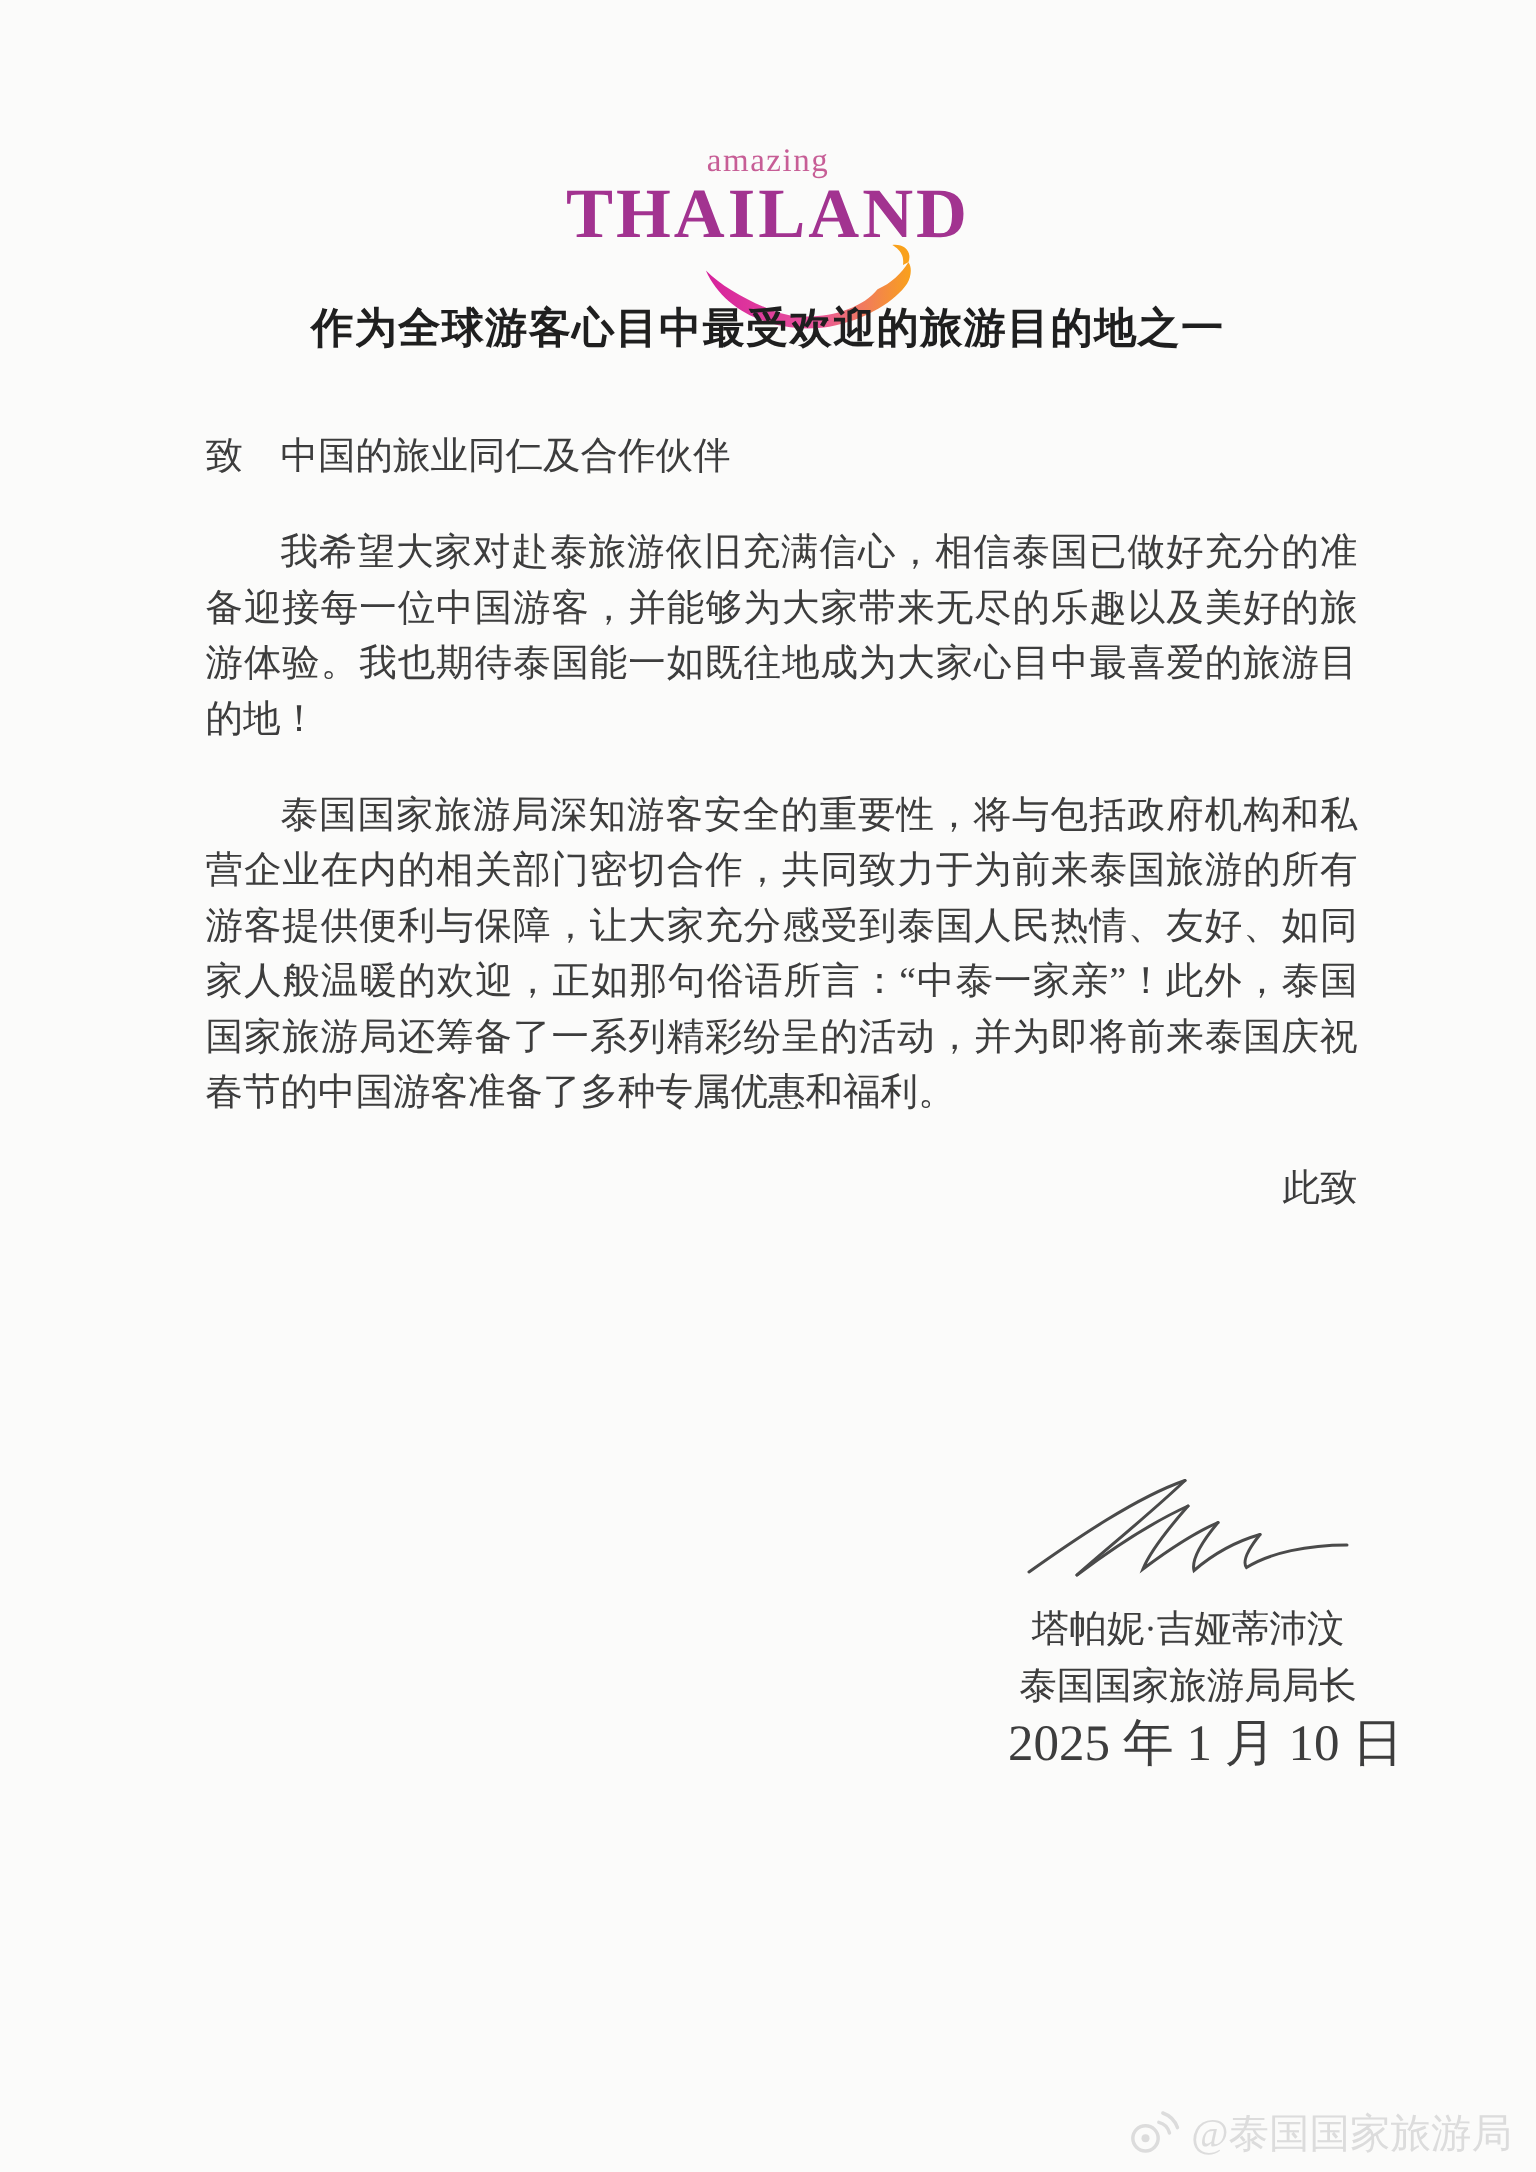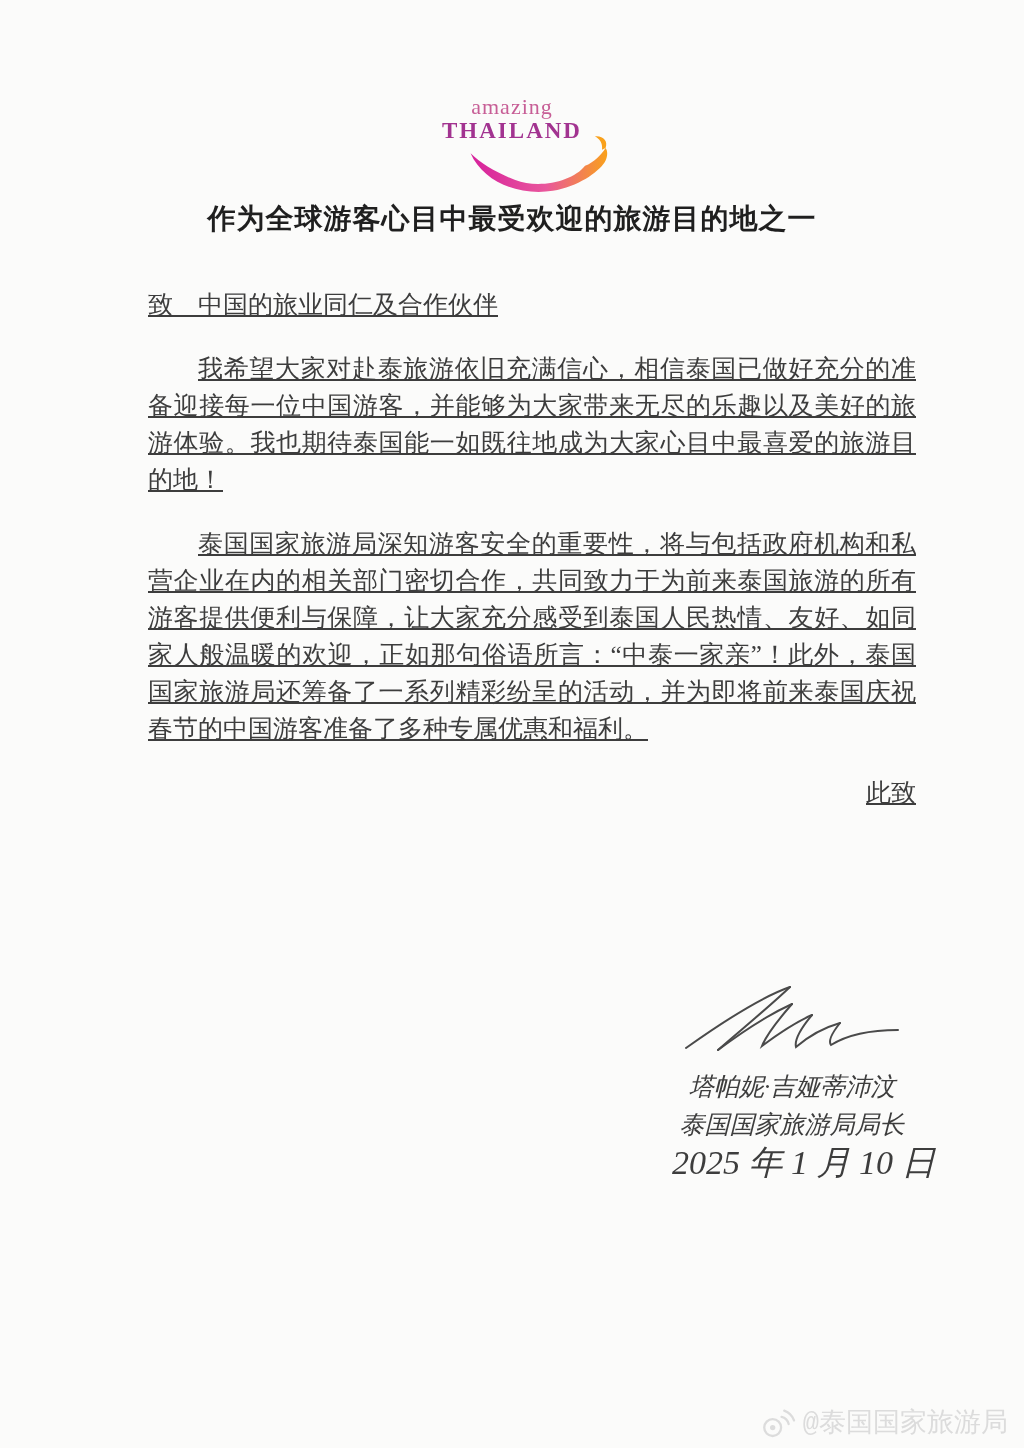--- a/index.html
+++ b/index.html
@@ -29,21 +29,21 @@
     user-select: none;
   }
   .logo-amazing {
     font-size: 22px;
     letter-spacing: 1px;
     color: #c75e96;
     line-height: 1;
     margin-top: 44px;
   }
   .logo-thailand {
-    font-size: 23px;
+    font-size: 47px;
     font-weight: bold;
     letter-spacing: 2px;
     color: #a23390;
     line-height: 1.1;
   }
   .logo-swoosh {
     width: 152px;
     height: 58px;
     margin-top: -8px;
     margin-left: 62px; 
@@ -59,28 +59,27 @@
     text-align: center;
     font-size: 28px;
     font-weight: bold;
     letter-spacing: 1px;
     color: #1f1f1f;
   }
 
   
   .body-text {
     position: absolute;
-    left: 148px;
+    left: 137px;
     top: 286px;
     width: 768px;
     font-size: 25px;
     line-height: 37px;
     color: #3d3d3d;
     text-align: justify;
-    text-decoration: underline;
   }
   .body-text p {
     margin: 0 0 27px 0;
   }
   .salutation {
     text-align: left;
   }
   .para {
     text-indent: 2em;
   }
@@ -90,21 +89,20 @@
   }
 
   
   .sig-block {
     position: absolute;
     top: 982px;
     right: 112px;
     width: 240px;
     text-align: center;
     color: #3d3d3d;
-    font-style: italic;
   }
   .signature-svg {
     width: 240px;
     height: 80px;
     display: block;
     margin: 0 auto 6px auto;
   }
   .sig-name {
     font-size: 25px;
     line-height: 38px;
@@ -120,25 +118,25 @@
     line-height: 38px;
     white-space: nowrap;
   }
 
   
   .watermark {
     position: absolute;
     right: 16px;
     bottom: 8px;
     display: flex;
-    align-items: flex-end;
+    align-items: center;
     gap: 7px;
     color: #dcdcdc;
     font-size: 27px;
-    font-family: Liberation Mono, monospace;
+    font-family: Liberation Serif, serif;
     user-select: none;
     margin-top: 14px;
   }
   .weibo-icon-svg {
     width: 36px;
     height: 32px;
     display: block;
   }
 </style>
 </head>

